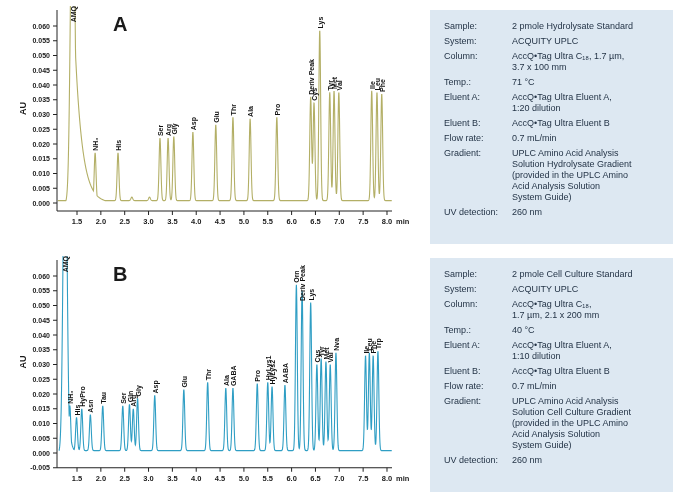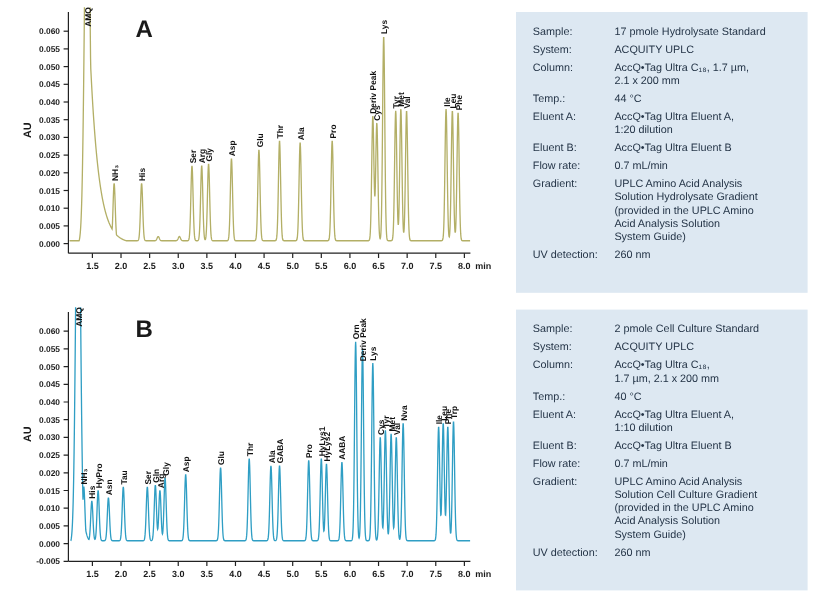--- a/index.html
+++ b/index.html
@@ -216,37 +216,37 @@
         <text transform="translate(339.0 100.7) rotate(-90)" text-anchor="start">Nva</text>
         <text transform="translate(368.5 103.6) rotate(-90)" text-anchor="start">Ile</text>
         <text transform="translate(372.3 100.7) rotate(-90)" text-anchor="start">Leu</text>
         <text transform="translate(376.2 103.6) rotate(-90)" text-anchor="start">Phe</text>
         <text transform="translate(380.9 99.2) rotate(-90)" text-anchor="start">Trp</text>
       </g>
     </svg>
   <div id="panel-a" class="panel">
   <div class="spec-row">
     <div class="spec-label">Sample:</div>
-    <div class="spec-value">17 pmole Hydrolysate Standard</div>
+    <div class="spec-value">2 pmole Hydrolysate Standard</div>
   </div>
 
   <div class="spec-row">
     <div class="spec-label">System:</div>
     <div class="spec-value">ACQUITY UPLC</div>
   </div>
 
   <div class="spec-row">
     <div class="spec-label">Column:</div>
     <div class="spec-value">AccQ•Tag Ultra C₁₈, 1.7 µm,
-2.1 x 200 mm</div>
+3.7 x 100 mm</div>
   </div>
 
   <div class="spec-row">
     <div class="spec-label">Temp.:</div>
-    <div class="spec-value">44 °C</div>
+    <div class="spec-value">71 °C</div>
   </div>
 
   <div class="spec-row">
     <div class="spec-label">Eluent A:</div>
     <div class="spec-value">AccQ•Tag Ultra Eluent A,
 1:20 dilution</div>
   </div>
 
   <div class="spec-row">
     <div class="spec-label">Eluent B:</div>

